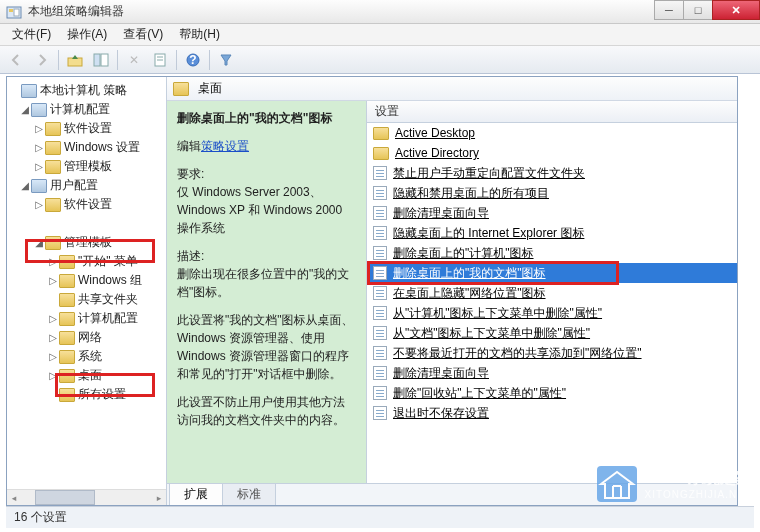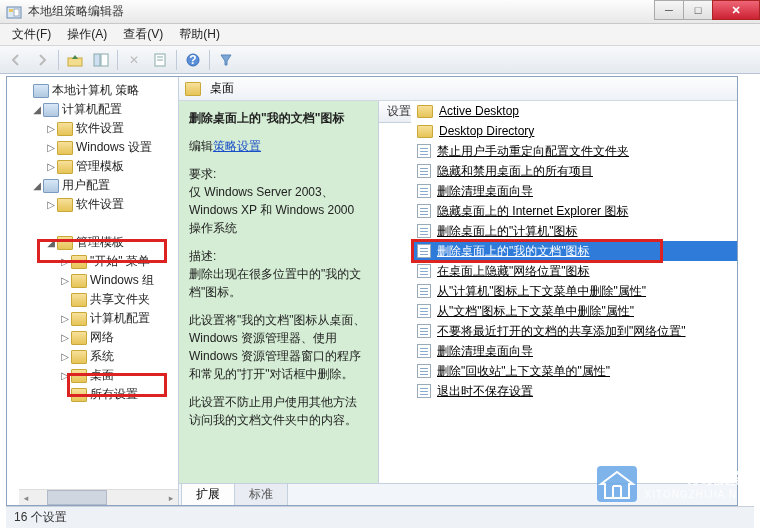--- a/index.html
+++ b/index.html
@@ -13,40 +13,40 @@
 .winbtn.close { width: 48px; background: linear-gradient(#e67,#c23); color: #fff; border-color: #a22; }
 
 .menubar { height: 22px; background: #f4f4f4; border-bottom: 1px solid #d6d6d6; display: flex; align-items: center; padding-left: 4px; }
 .menuitem { padding: 2px 8px; color: #222; cursor: default; }
 
 .toolbar { height: 28px; background: linear-gradient(#f8f9fb,#e5eaf0); border-bottom: 1px solid #b8c4d6; display: flex; align-items: center; padding: 0 4px; gap: 2px; }
 .tbtn { width: 24px; height: 22px; display: flex; align-items: center; justify-content: center; color: #4a6; }
 .tbtn.disabled { color: #bbb; }
 .tsep { width: 1px; height: 20px; background: #c0cad8; margin: 0 2px; }
 
-.content { display: flex; height: 430px; border: 1px solid #8ba2c0; margin: 2px 22px 0 6px; background: #fff; padding-left: 12px; }
+.content { display: flex; height: 430px; border: 1px solid #8ba2c0; margin: 2px 22px 0 6px; background: #fff; }
 .tree { width: 160px; border-right: 1px solid #c5d0de; overflow: hidden; position: relative; background: #fff; }
 .tree-inner { padding: 4px 0; }
 .trow { display: flex; align-items: center; height: 19px; white-space: nowrap; padding-right: 4px; }
 .twister { width: 12px; text-align: center; color: #666; font-size: 10px; }
 .ticon { width: 16px; height: 14px; background: linear-gradient(#f7e09a,#e6c457); border: 1px solid #c9a83a; border-radius: 1px; margin-right: 3px; flex-shrink: 0; }
 .ticon.root { background: linear-gradient(#d8e8f8,#b0c8e0); border-color: #7a9ac0; }
 .tlabel { color: #222; }
 .redbox { position: absolute; border: 3px solid #d22; pointer-events: none; }
 
 .main { flex: 1; display: flex; flex-direction: column; background: #fff; }
 .mainhead { height: 24px; background: linear-gradient(#fdfdfd,#eef2f7); border-bottom: 1px solid #d0d8e4; display: flex; align-items: center; padding-left: 6px; gap: 6px; }
 .mainbody { flex: 1; display: flex; overflow: hidden; }
 
 .desc { width: 200px; background: #d4edd4; border-right: 1px solid #c5d0de; padding: 8px 10px; overflow: hidden; color: #222; line-height: 1.5; }
 .desc .h1 { font-weight: bold; margin-bottom: 10px; }
 .desc a { color: #1a4ec8; text-decoration: underline; }
 .desc p { margin-top: 10px; }
 
-.listwrap { flex: 1; display: flex; flex-direction: row; position: relative; }
+.listwrap { flex: 1; display: flex; flex-direction: column; position: relative; }
 .listhead { height: 22px; background: linear-gradient(#fdfdfd,#ebeff5); border-bottom: 1px solid #c5d0de; display: flex; align-items: center; padding-left: 8px; color: #333; }
 .list { flex: 1; overflow: hidden; position: relative; }
 .lrow { height: 20px; display: flex; align-items: center; padding-left: 6px; gap: 6px; white-space: nowrap; text-decoration: underline; }
 .lrow.sel { background: #2f7bd9; color: #fff; }
 .licon-f { width: 16px; height: 13px; background: linear-gradient(#f7e09a,#e6c457); border: 1px solid #c9a83a; border-radius: 1px; flex-shrink: 0; }
 .licon-p { width: 14px; height: 14px; border: 1px solid #9ab; background: #fff; flex-shrink: 0; position: relative; }
 .licon-p::before { content: ""; position: absolute; left: 2px; right: 2px; top: 3px; height: 1px; background: #8ac; box-shadow: 0 3px 0 #8ac, 0 6px 0 #8ac; }
 
 .tabs { height: 22px; display: flex; align-items: flex-end; border-top: 1px solid #c5d0de; background: #f2f5f9; padding-left: 2px; }
 .tab { padding: 2px 14px; border: 1px solid #c5d0de; border-bottom: none; background: #fdfdfd; margin-right: -1px; font-size: 12px; }
@@ -253,21 +253,21 @@
 
       <div class="listwrap">
         <div class="listhead">设置</div>
         <div class="list">
           <div class="lrow">
               <span class="licon-f"></span>
               <span>Active Desktop</span>
             </div>
           <div class="lrow">
               <span class="licon-f"></span>
-              <span>Desktop Directory</span>
+              <span>Active Directory</span>
             </div>
           <div class="lrow">
               <span class="licon-p"></span>
               <span>禁止用户手动重定向配置文件文件夹</span>
             </div>
           <div class="lrow">
               <span class="licon-p"></span>
               <span>隐藏和禁用桌面上的所有项目</span>
             </div>
           <div class="lrow">

